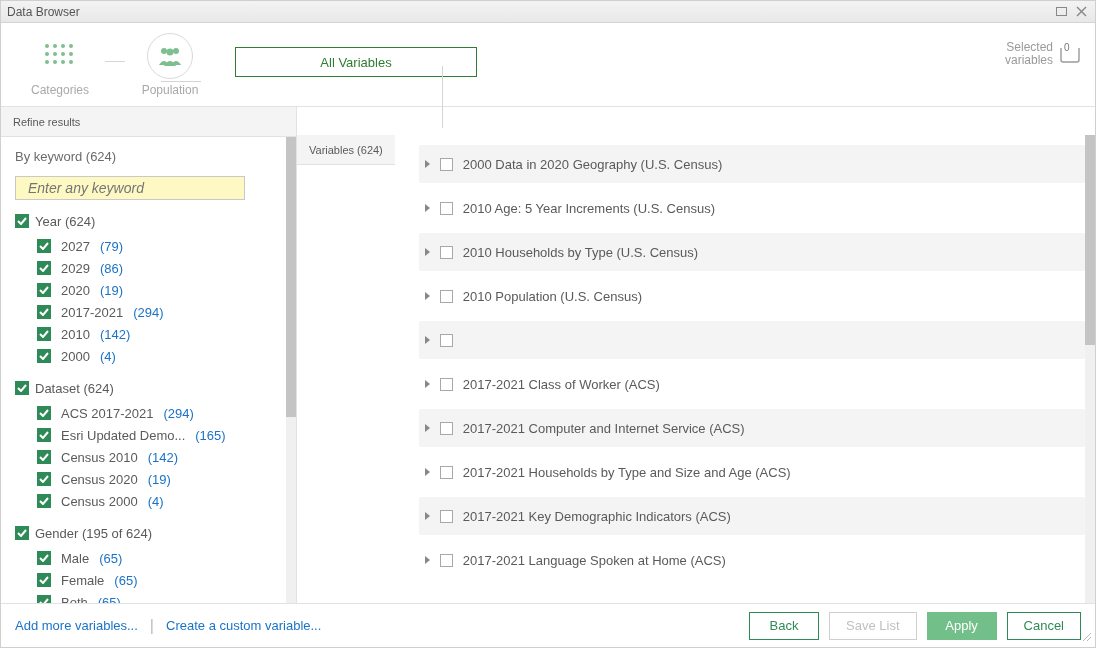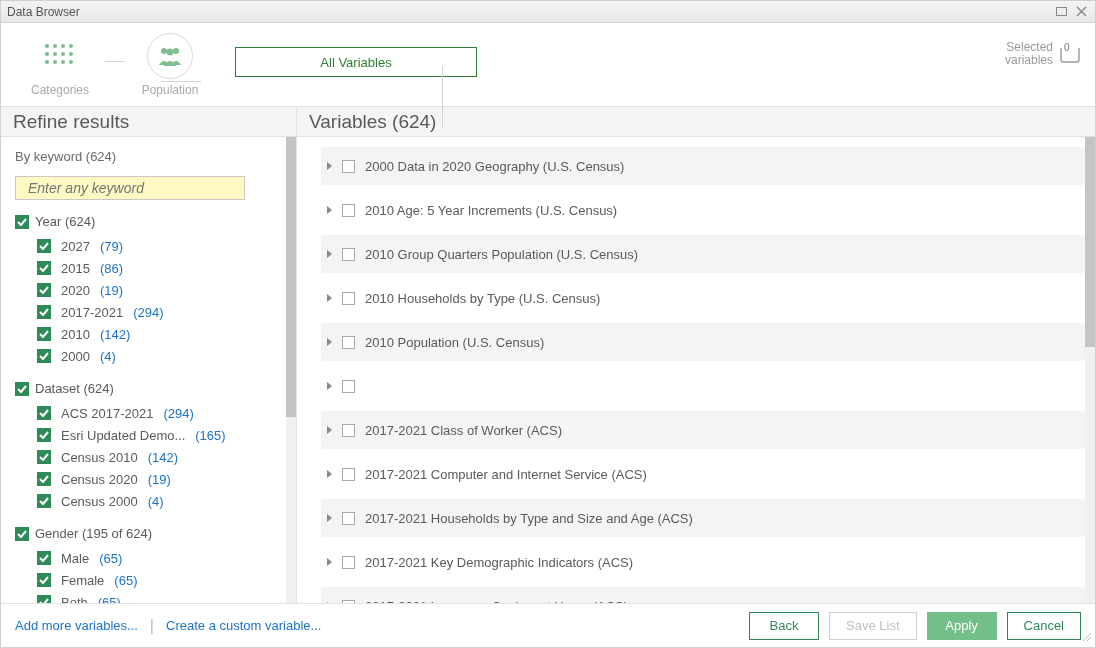--- a/index.html
+++ b/index.html
@@ -67,21 +67,21 @@
     flex:1; display:flex; min-height:0;
     background:#fff;
   }
   .left-panel {
     width: 296px; border-right:1px solid #e2e2e2;
     display:flex; flex-direction:column; min-height:0;
   }
   .panel-header {
     height: 30px; background:#f4f4f4; border-bottom:1px solid #e2e2e2;
     display:flex; align-items:center; padding:0 12px;
-    font-size:19px; color:#5a5a5a;
+    font-size:11px; color:#5a5a5a;
   }
   .left-scroll {
     flex:1; overflow:hidden; position:relative;
     padding: 12px 10px 12px 14px;
     font-size:13px; color:#5a5a5a;
   }
   .left-scroll::-webkit-scrollbar { width:10px; }
   .fake-scrollbar {
     position:absolute; right:0; top:0; bottom:0; width:10px;
     background:#f0f0f0;
@@ -91,32 +91,32 @@
     background:#c4c4c4;
   }
   .kw-label { color:#6b6b6b; margin-bottom:12px; }
   .kw-input {
     width: 230px; height:24px;
     border:1px solid #c9c9c9; padding:0 12px;
     font-size:14px; font-style:italic; color:#888;
     background:#fef9c3;
   }
   .facet-group { margin-top: 14px; }
-  .facet-title { display:flex; align-items:flex-end; gap:6px; margin-bottom:6px; }
+  .facet-title { display:flex; align-items:flex-start; gap:6px; margin-bottom:6px; }
   .facet-indent { padding-left: 22px; }
   .facet-item { display:flex; align-items:center; gap:10px; height:22px; }
   .chk {
     width:14px; height:14px; background:#2e8b57; border:1px solid #2e8b57;
     display:inline-flex; align-items:center; justify-content:center;
     flex-shrink:0;
   }
   .chk svg { stroke:#fff; }
   .count-link { color:#1a73c7; }
   .right-panel {
-    flex:1; display:flex; flex-direction:column; min-height:0;
+    flex:1; display:flex; flex-direction:row; min-height:0;margin-top:28px;
   }
   .var-list {
     flex:1; overflow:hidden; position:relative;
     padding: 10px 10px 0 24px;
     text-align: right;
   }
   .var-row {
     height:38px; display:flex; align-items:center; gap:10px;
     padding:0 6px;
     font-size:13px; color:#5a5a5a;
@@ -262,21 +262,21 @@
                   </span>
                   <span>2027</span> 
                   <span class="count-link">(79)</span>
                 </div>
                 <div class="facet-item">
                   <span class="chk">
                     <svg width="10" height="8">
                       <polyline points="1,4 4,7 9,1" fill="none" stroke-width="2"></polyline>
                     </svg>
                   </span>
-                  <span>2015</span> 
+                  <span>2029</span> 
                   <span class="count-link">(86)</span>
                 </div>
                 <div class="facet-item">
                   <span class="chk">
                     <svg width="10" height="8">
                       <polyline points="1,4 4,7 9,1" fill="none" stroke-width="2"></polyline>
                     </svg>
                   </span>
                   <span>2020</span> 
                   <span class="count-link">(19)</span>
@@ -422,25 +422,20 @@
             <span>2000 Data in 2020 Geography (U.S. Census)</span>
           </div>
           <div class="var-row">
             <span class="expand-caret"></span>
             <span class="row-chk"></span>
             <span>2010 Age: 5 Year Increments (U.S. Census)</span>
           </div>
           <div class="var-row">
             <span class="expand-caret"></span>
             <span class="row-chk"></span>
-            <span>2010 Group Quarters Population (U.S. Census)</span>
-          </div>
-          <div class="var-row">
-            <span class="expand-caret"></span>
-            <span class="row-chk"></span>
             <span>2010 Households by Type (U.S. Census)</span>
           </div>
           <div class="var-row">
             <span class="expand-caret"></span>
             <span class="row-chk"></span>
             <span>2010 Population (U.S. Census)</span>
           </div>
           <div class="var-row">
             <span class="expand-caret"></span>
             <span class="row-chk"></span>

